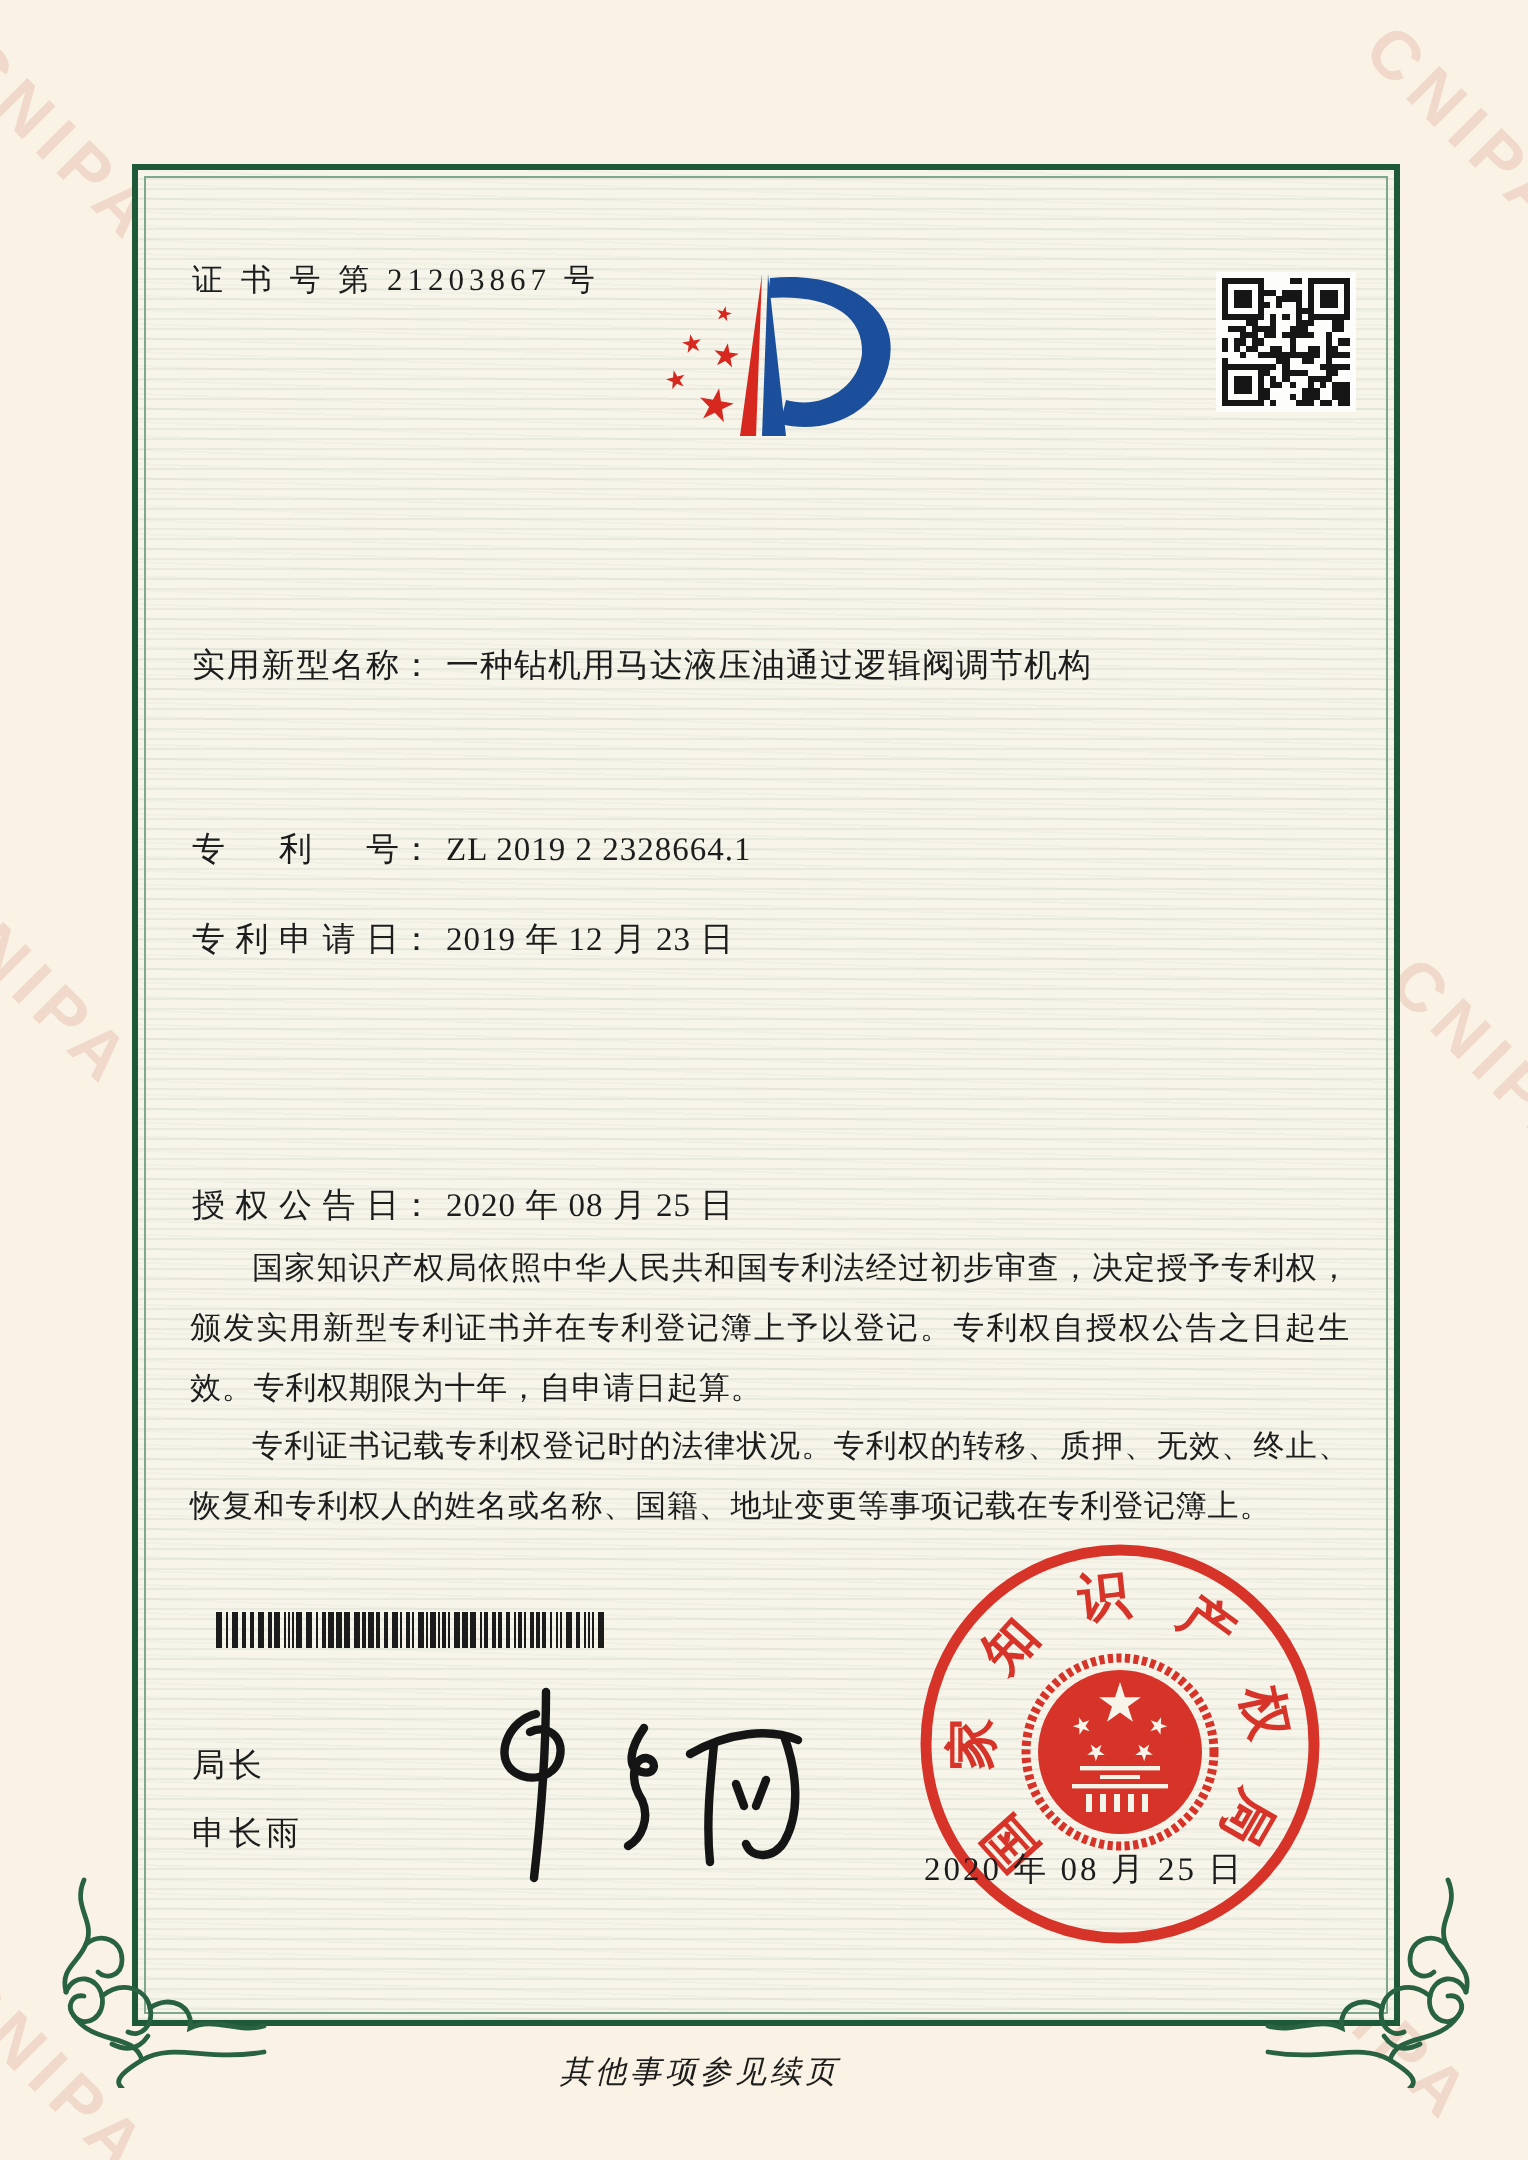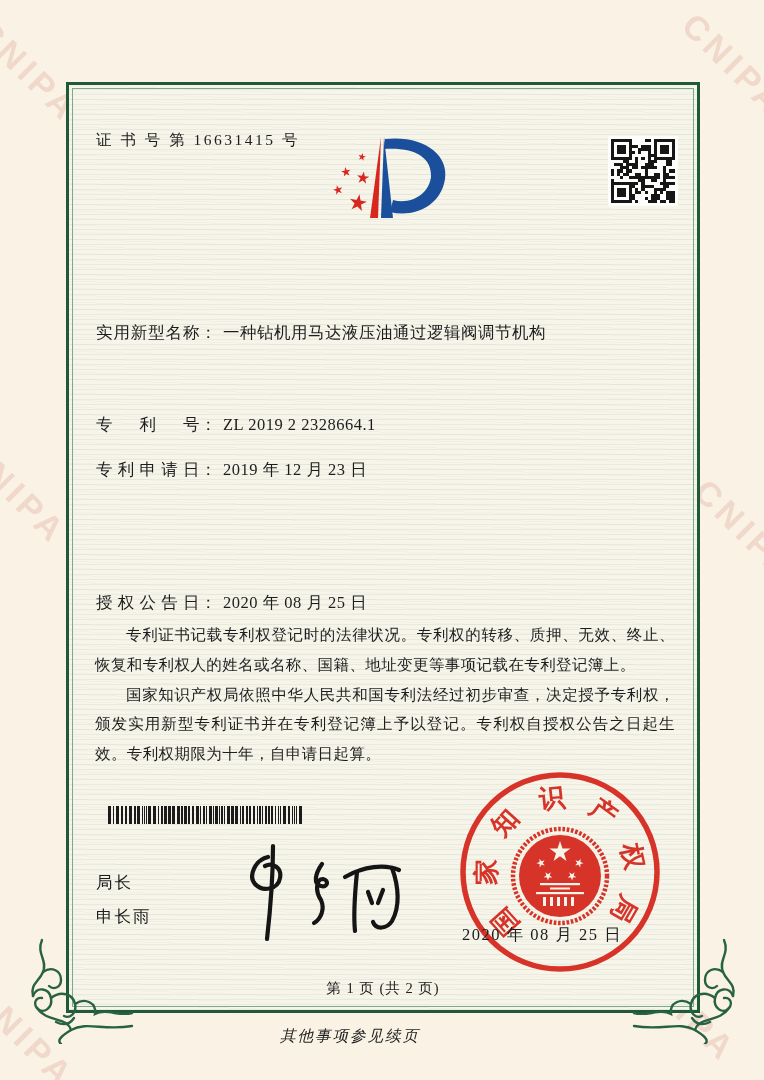--- a/index.html
+++ b/index.html
@@ -142,21 +142,21 @@
       <path d="M7,58 C11,48 23,50 25,60 C27,70 17,77 11,70 C7,65 10,59 16,60"></path>
       <path d="M11,70 C21,85 41,78 45,92 C61,83 77,93 106,88"></path>
       <path d="M45,92 C37,97 30,102 35,106"></path>
       <path d="M25,60 C35,52 47,56 49,66 C51,75 44,81 38,78"></path>
       <path d="M17,34 C25,28 35,32 35,42 C35,50 27,52 23,48"></path>
       <path d="M49,66 C59,59 71,65 69,76 C81,70 93,79 106,75"></path>
       <path d="M30,84 C38,88 44,86 48,80"></path>
     </g>
   </svg>
 
-  <div class="cert-no">证 书 号 第 16631415 号</div>
+  <div class="cert-no">证 书 号 第 21203867 号</div>
 
   <div class="qr">
     <div class="qr-grid" id="qrGrid">
         <i class="d"></i>
         <i class="d"></i>
         <i class="d"></i>
         <i class="d"></i>
         <i class="d"></i>
         <i class="d"></i>
         <i class="d"></i>
@@ -625,22 +625,22 @@
     <span class="lbl">专利号</span><span>：</span><span class="val">ZL 2019 2 2328664.1</span>
   </div>
   <div class="field" style="top:459px">
     <span class="lbl">专利申请日</span><span>：</span><span class="val">2019 年 12 月 23 日</span>
   </div>
   <div class="field" style="top:592px">
     <span class="lbl">授权公告日</span><span>：</span><span class="val">2020 年 08 月 25 日</span>
   </div>
 
   <div class="paras">
+    <p>国家知识产权局依照中华人民共和国专利法经过初步审查，决定授予专利权，颁发实用新型专利证书并在专利登记簿上予以登记。专利权自授权公告之日起生效。专利权期限为十年，自申请日起算。</p>
     <p>专利证书记载专利权登记时的法律状况。专利权的转移、质押、无效、终止、恢复和专利权人的姓名或名称、国籍、地址变更等事项记载在专利登记簿上。</p>
-    <p>国家知识产权局依照中华人民共和国专利法经过初步审查，决定授予专利权，颁发实用新型专利证书并在专利登记簿上予以登记。专利权自授权公告之日起生效。专利权期限为十年，自申请日起算。</p>
   </div>
 
   <div class="barcode" id="barcode">
       <i style="width: 3px; margin-right: 2px;"></i>
       <i style="width: 1px; margin-right: 2px;"></i>
       <i style="width: 3px; margin-right: 2px;"></i>
       <i style="width: 2px; margin-right: 2px;"></i>
       <i style="width: 2px; margin-right: 2px;"></i>
       <i style="width: 3px; margin-right: 2px;"></i>
       <i style="width: 2px; margin-right: 1px;"></i>
@@ -736,16 +736,15 @@
         <rect x="91" y="133" width="3" height="9"></rect>
         <rect x="98" y="133" width="3" height="9"></rect>
         <rect x="105" y="133" width="3" height="9"></rect>
         <rect x="112" y="133" width="3" height="9"></rect>
         <rect x="119" y="133" width="3" height="9"></rect>
       </g>
     </g>
   </svg>
   <div class="seal-date">2020 年 08 月 25 日</div>
 
-  <div class="page-no">第 1 页 (共 2 页)</div>
   <div class="continuation">其他事项参见续页</div>
 
 </div>
 
 </body></html>

